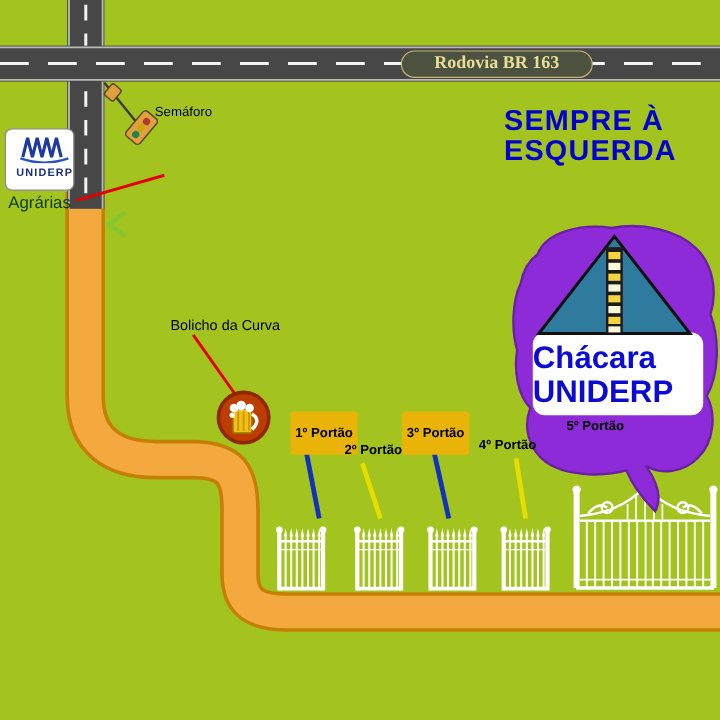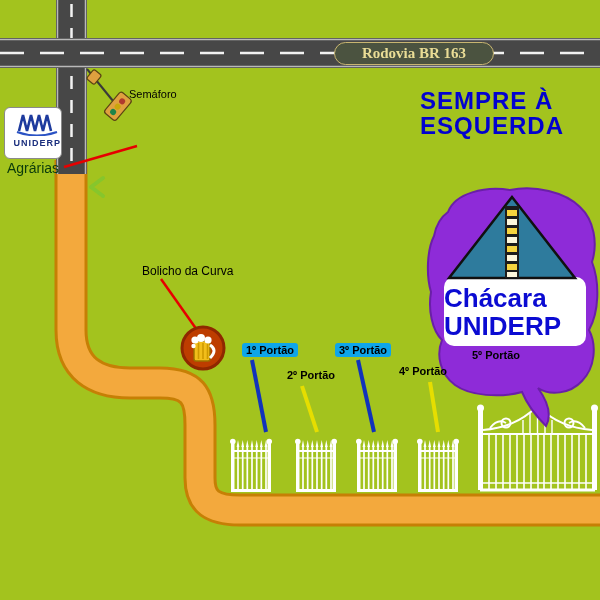--- a/index.html
+++ b/index.html
@@ -24,21 +24,21 @@
   .main-gate-note{left:139px;top:137px;font-size:11.5px;color:#E60000}
   .bolicho{left:142px;top:264px;font-size:12px;color:#000000}
 
   .direction{position:absolute;left:420px;top:88px;width:178px;text-align:left;
              color:#0202CF;font-weight:bold;font-size:24px;line-height:25px;letter-spacing:1px}
 
   .chacara{position:absolute;left:444px;top:284px;width:142px;text-align:left;
            color:#0B0BD2;font-weight:bold;font-size:26px;line-height:28px}
 
   .gate-label{position:absolute;font-size:11px;font-weight:bold;color:#000;white-space:nowrap}
-  .chip{background:#0ea5e9;padding:1px 4px;border-radius:3px}
+  .chip{background:#eab308;padding:12px 4px;border-radius:3px}
 </style>
 </head>
 <body>
 
 <div class="canvas">
 
   <svg class="art" width="600" height="600" viewBox="0 0 600 600">
     <defs>
       <g id="small-gate">
         <rect x="0" y="9" width="3.5" height="49" fill="#fff"></rect>

